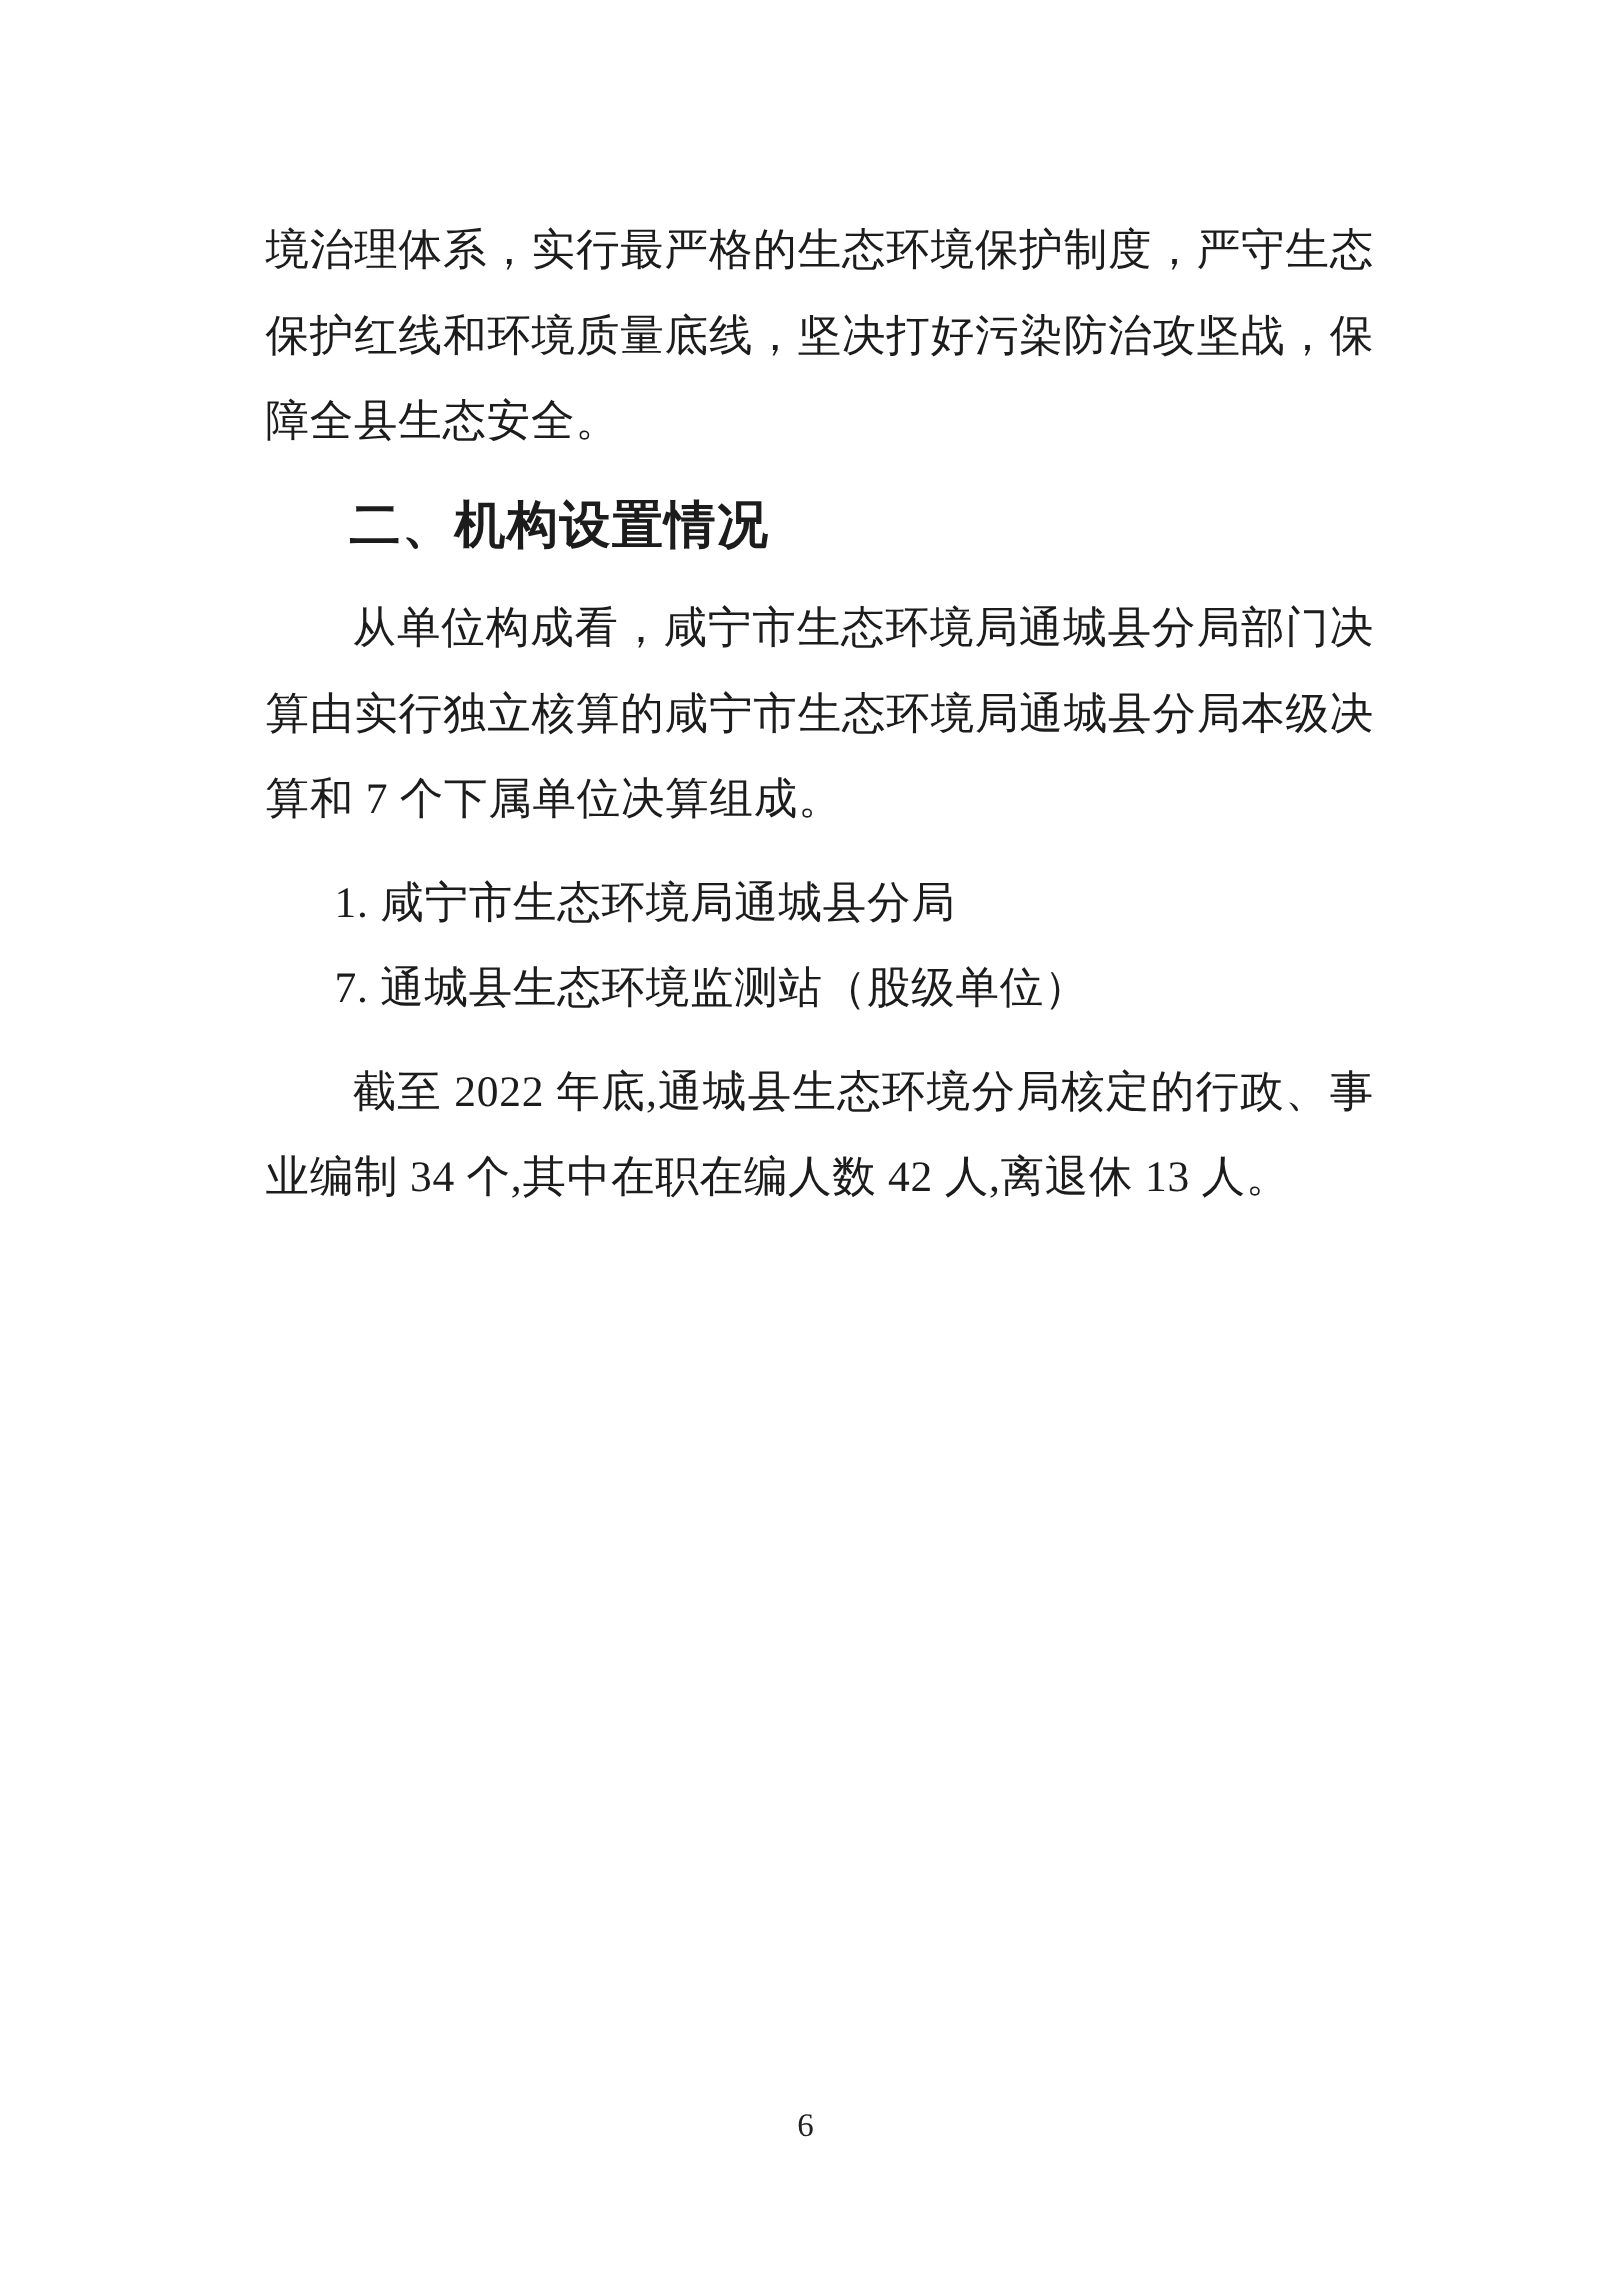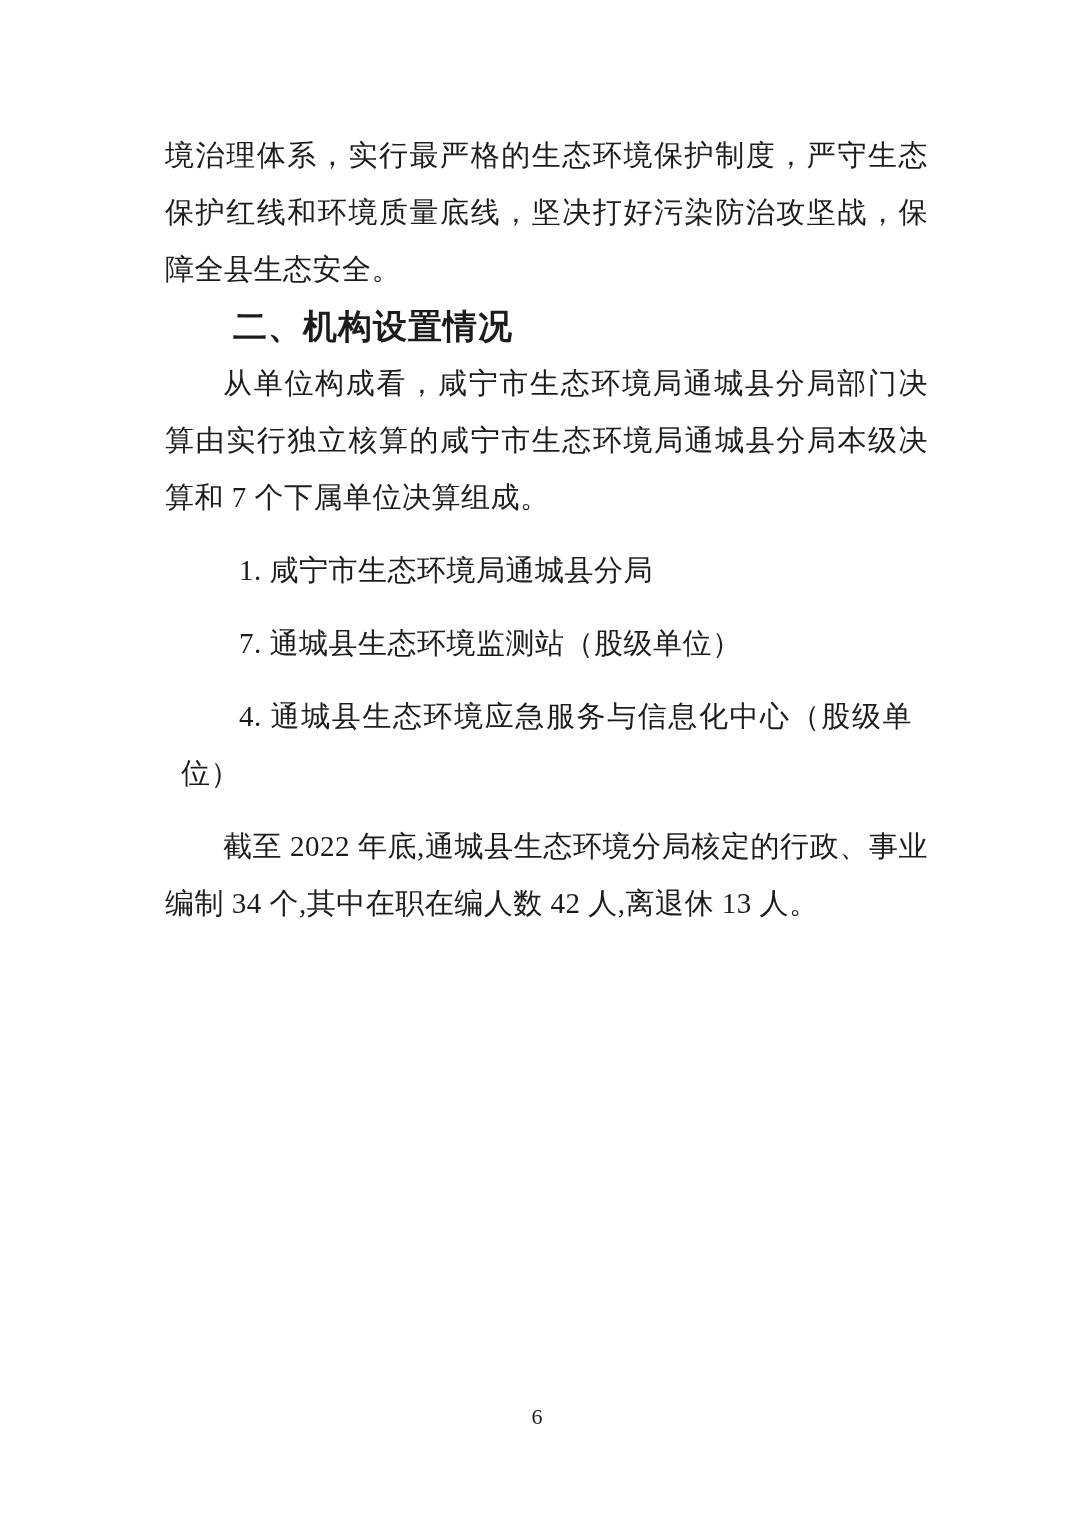--- a/index.html
+++ b/index.html
@@ -20,37 +20,37 @@
     left: 165px;
     top: 127px;
     width: 763px;
     font-family: "Liberation Serif", "DejaVu Serif", serif;
     font-size: 29px;
     line-height: 57px;
     text-align: justify;
     letter-spacing: 0.5px;
   }
   .para {
-    margin: 0;
+    margin: 12px;
     text-indent: 2em;
     font-family: Liberation Serif, serif;
   }
   .para.no-indent {
     text-indent: 0;
   }
   .heading {
     margin: 0;
     text-indent: 2em;
     font-size: 34px;
     font-weight: bold;
     font-family: "Liberation Sans", "DejaVu Sans", sans-serif;
     letter-spacing: 1px;
   }
   .list-item {
-    margin: 16px;
+    margin: 0;
     text-indent: 2em;
   }
   .page-number {
     position: absolute;
     left: 0;
     right: 0;
     top: 1402px;
     text-align: center;
     font-family: "Liberation Serif", "DejaVu Serif", serif;
     font-size: 22px;
@@ -61,17 +61,16 @@
 </head>
 <body>
 
 <div class="page">
   <div class="content">
     <p class="para no-indent">境治理体系，实行最严格的生态环境保护制度，严守生态保护红线和环境质量底线，坚决打好污染防治攻坚战，保障全县生态安全。</p>
     <h2 class="heading">二、机构设置情况</h2>
     <p class="para">从单位构成看，咸宁市生态环境局通城县分局部门决算由实行独立核算的咸宁市生态环境局通城县分局本级决算和 7 个下属单位决算组成。</p>
     <p class="list-item">1. 咸宁市生态环境局通城县分局</p>
     <p class="list-item">7. 通城县生态环境监测站（股级单位）</p>
-    <p class="list-item">4. 通城县生态环境应急服务与信息化中心（股级单位）</p>
     <p class="para">截至 2022 年底,通城县生态环境分局核定的行政、事业编制 34 个,其中在职在编人数 42 人,离退休 13 人。</p>
   </div>
   <div class="page-number">6</div>
 </div>
 
 </body></html>

